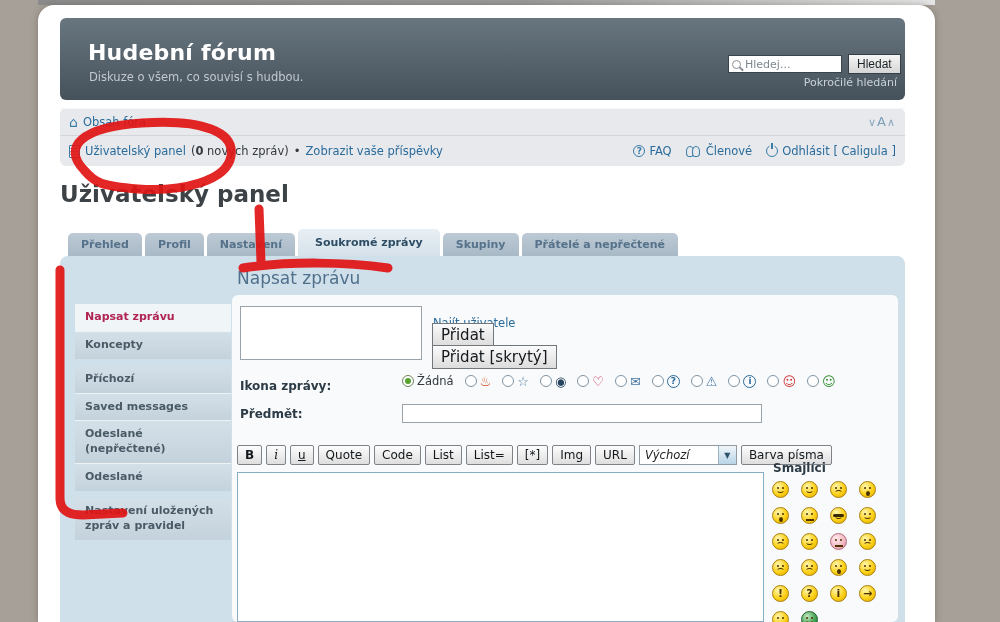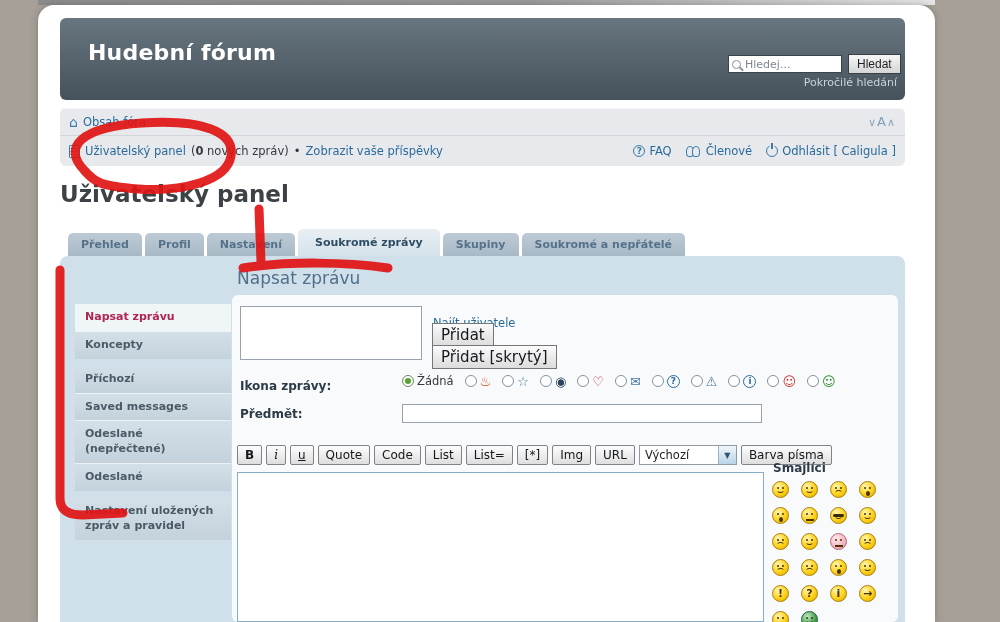--- a/index.html
+++ b/index.html
@@ -90,21 +90,21 @@
     border:1.2px solid #2a6b9b;border-radius:50%;font-size:9px;font-weight:bold;box-sizing:border-box;}
   .subject-input{position:absolute;left:170px;top:109px;width:360px;height:19px;border:1px solid #98a3ab;background:#fff;box-sizing:border-box;}
 
   .toolbar{position:absolute;left:5px;top:150px;display:flex;align-items:center;gap:4px;}
   .tb{border:1px solid #7f8388;background:linear-gradient(#fdfdfd,#dedede);border-radius:2px;
     font-size:12px;color:#14191d;padding:2px 7px;cursor:pointer;font-family:inherit;white-space:nowrap;}
   .tb.st-bold{font-weight:bold;}
   .tb.st-italic{font-style:italic;font-family:"DejaVu Serif",serif;}
   .tb.st-underline{text-decoration:underline;}
   .select{display:inline-flex;align-items:center;justify-content:space-between;border:1px solid #8f9aa3;
-    background:#fff;height:20px;font-size:11.5px;color:#222;width:98px;padding-left:5px;box-sizing:border-box;cursor:pointer;}
+    background:#fff;height:20px;font-size:11.5px;color:#222;width:98px;padding-left:5px;box-sizing:border-box;cursor:pointer;font-style:italic;}
   .select .arrow{width:17px;height:18px;background:linear-gradient(#f0f6fa,#b9d4e7);border-left:1px solid #9ab2c4;
     display:flex;align-items:center;justify-content:center;font-size:8px;color:#2f546e;}
 
   .msg-textarea{position:absolute;left:5px;top:177px;width:527px;height:150px;border:1px solid #86aec6;background:#fff;resize:none;box-sizing:border-box;}
 
   .smilies-title{position:absolute;left:541px;top:166px;font-size:12px;font-weight:bold;color:#2c3b46;}
   .smilies-grid{position:absolute;left:540px;top:186px;width:120px;display:grid;grid-template-columns:repeat(4,17px);gap:9px 12px;}
   .sm{position:relative;width:17px;height:17px;border-radius:50%;box-sizing:border-box;cursor:pointer;
     background:radial-gradient(circle at 35% 30%,#fff6b0 0%,#fcd116 55%,#e0a800 100%);border:1px solid #a87e08;
     font-size:11px;font-weight:bold;color:#4a3200;text-align:center;line-height:15px;}
@@ -125,20 +125,21 @@
 </head>
 <body>
 
 <div id="screen">
   <div class="topstrip"></div>
 
   <div class="page">
 
     <div class="banner">
       <div class="site-title">Hudební fórum</div>
+      <div class="site-sub">Diskuze o všem, co souvisí s hudbou.</div>
       <div class="search-box">
         <span class="mag"></span>
         <span class="search-text">Hledej...</span>
       </div>
       <button class="btn-search">Hledat</button>
       <div class="adv-search link" style="color:#c9d2d8;">Pokročilé hledání</div>
     </div>
 
     <div class="navbar">
       <div class="nav-row nav-row1">
@@ -170,21 +171,21 @@
     </div>
 
     <div class="page-title">Uživatelský panel</div>
 
     <div class="tabs" id="tabs">
         <div class="tab">Přehled</div>
         <div class="tab">Profil</div>
         <div class="tab">Nastavení</div>
         <div class="tab active">Soukromé zprávy</div>
         <div class="tab">Skupiny</div>
-        <div class="tab">Soukromé a nepřátelé</div>
+        <div class="tab">Přátelé a nepřečtené</div>
       </div>
 
     <div class="panel">
       <div class="cp-heading">Napsat zprávu</div>
       <div class="cp-menu" id="cp-menu">
           <div class="cp-group">
             <div class="cp-item active">Napsat zprávu</div>
             <div class="cp-item">Koncepty</div>
           </div>
           <div class="cp-group">

